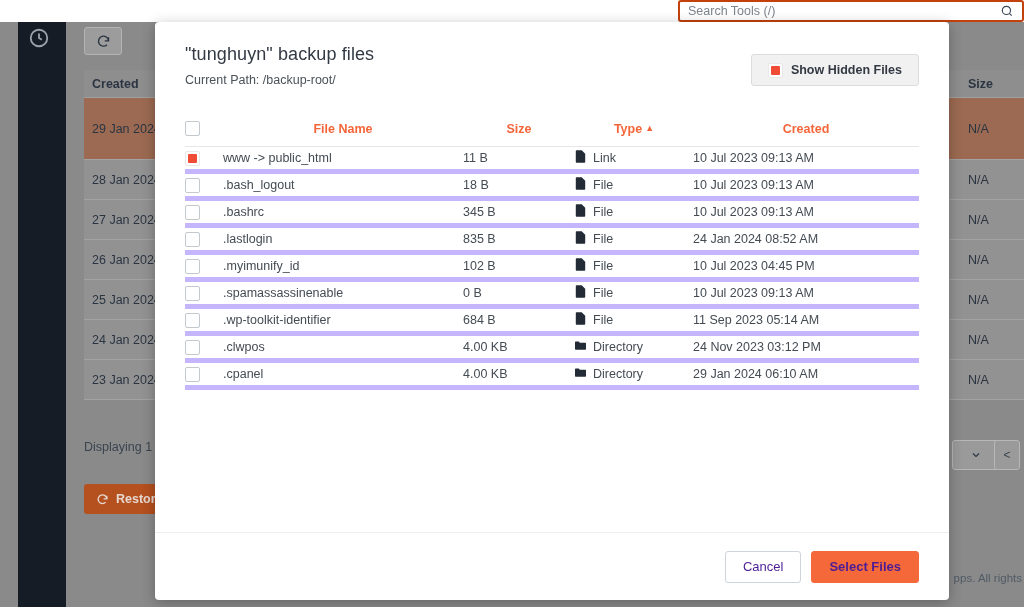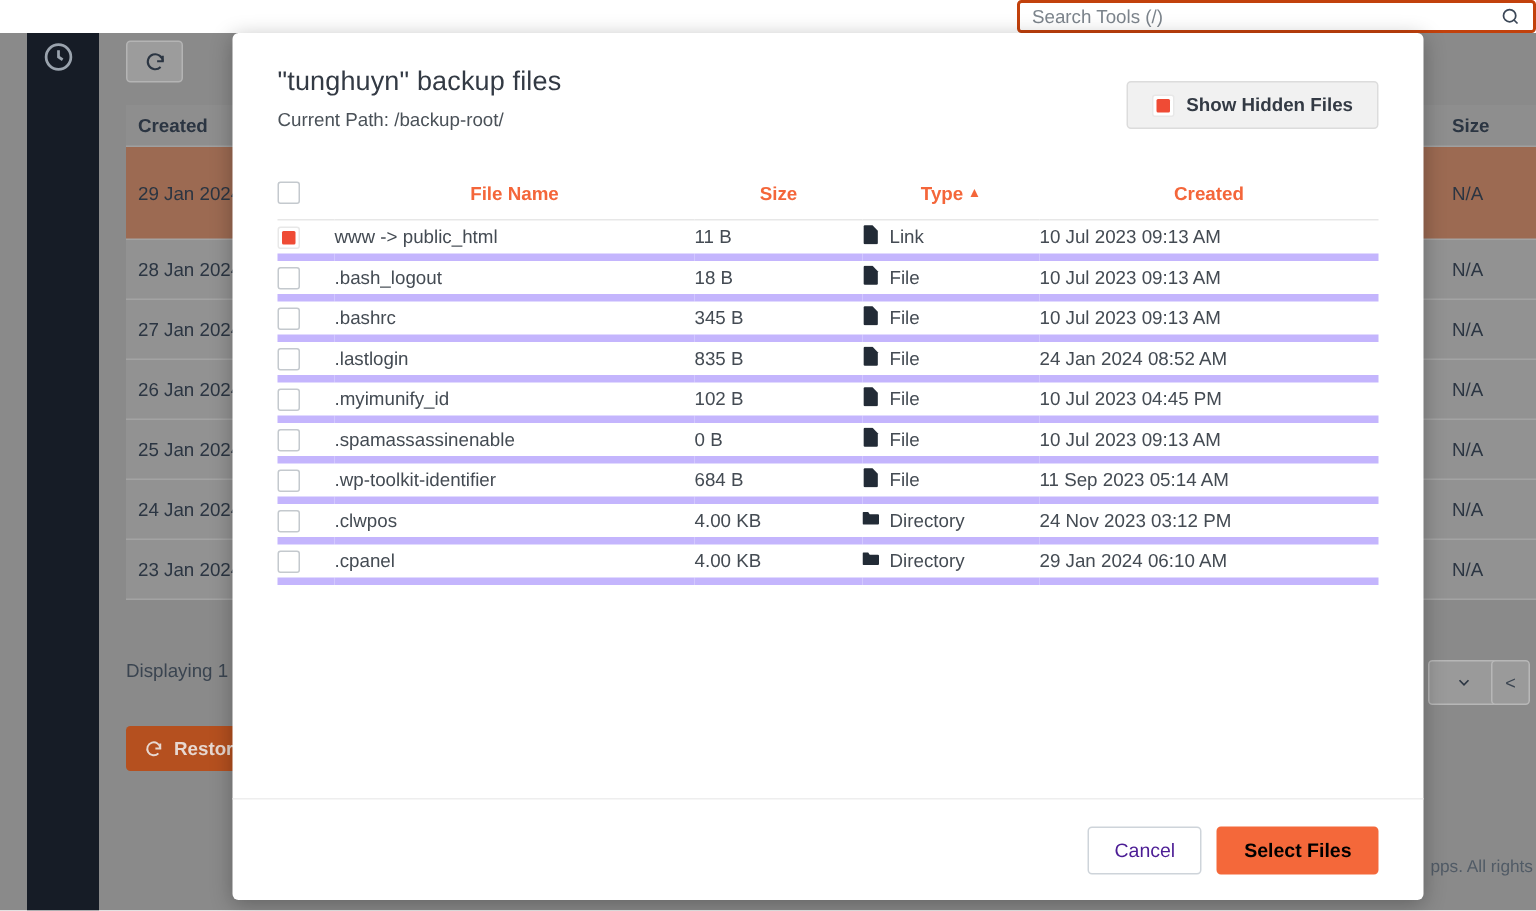--- a/index.html
+++ b/index.html
@@ -141,21 +141,21 @@
     height: 68px; border-top: 1px solid #eeeeee; display: flex;
     align-items: center; justify-content: flex-end; gap: 10px; padding: 0 30px;
   }
   .btn-cancel {
     height: 32px; padding: 0 17px; background: #fff; border: 1px solid #ced4da;
     border-radius: 3px; font-size: 13px; color: #4c1d95; cursor: pointer;
     font-family: "Liberation Sans", sans-serif;
   }
   .btn-select {
     height: 32px; padding: 0 17px; background: #f4683a; border: 1px solid #f4683a;
-    border-radius: 3px; font-size: 13px; color: #000000; font-weight: bold; cursor: pointer;
+    border-radius: 3px; font-size: 13px; color: #4c1d95; font-weight: bold; cursor: pointer;
     font-family: "Liberation Sans", sans-serif;
   }
 </style>
 </head>
 <body>
 
 <div id="root">
 
   <div class="bg-page"></div>
   <div class="bg-sidebar"></div>

